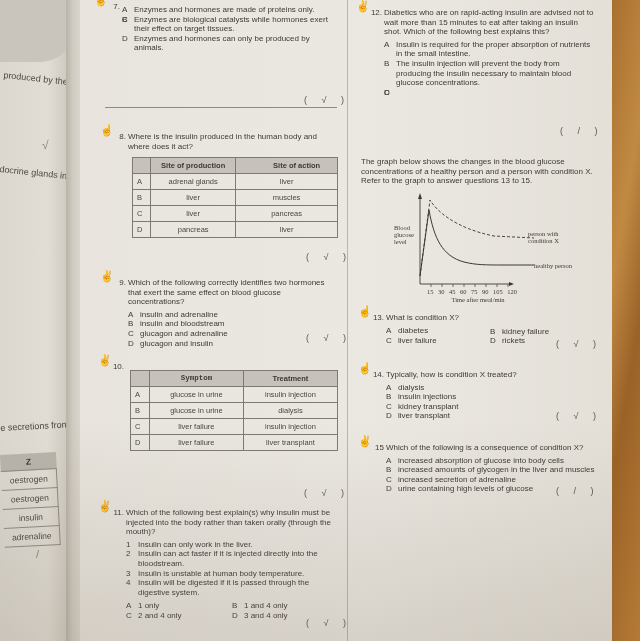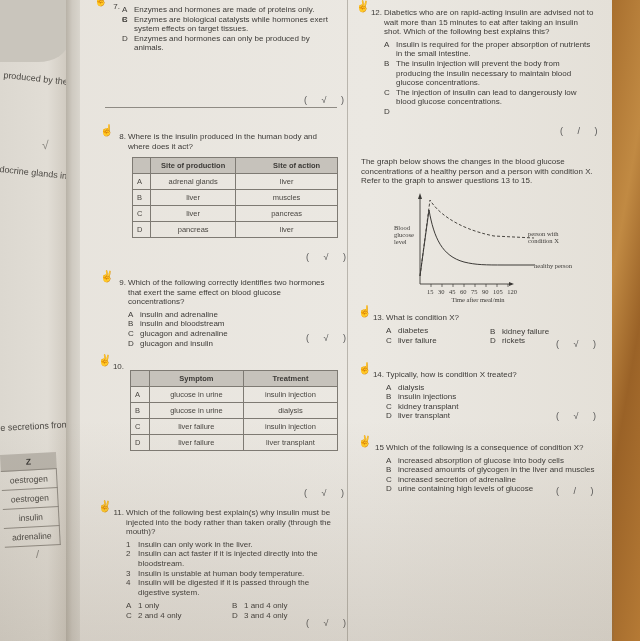--- a/index.html
+++ b/index.html
@@ -56,21 +56,21 @@
 </div>
 <div class="gutter"></div>
 
 <div class="col-divider"></div>
 
 <div class="q" style="left:100px;top:2px;width:236px;">
   <div class="stem"><span class="hand">✌</span><span class="num">7.</span></div>
   <div class="opts">
     <div class="opt"><span class="letter">A</span><span>Enzymes and hormones are made of proteins only.</span></div>
     <div class="opt"><span class="letter">B</span></div>
-    <div class="opt"><span class="letter">C</span><span>Enzymes are biological catalysts while hormones exert system effects on target tissues.</span></div>
+    <div class="opt"><span class="letter">C</span><span>Enzymes are biological catalysts while hormones exert their effect on target tissues.</span></div>
     <div class="opt"><span class="letter">D</span><span>Enzymes and hormones can only be produced by animals.</span></div>
   </div>
 </div>
 <div class="ans" style="left:304px;top:95px;">( √ )</div>
 <div class="rule"></div>
 
 <div class="q" style="left:106px;top:132px;width:232px;">
   <div class="stem"><span class="hand">☝</span><span class="num">8.</span><span>Where is the insulin produced in the human body and where does it act?</span></div>
   <table class="qt">
     <tbody>
@@ -114,21 +114,21 @@
   </div>
 </div>
 <div class="ans" style="left:306px;top:333px;">( √ )</div>
 
 <div class="q" style="left:104px;top:362px;width:234px;">
   <div class="stem"><span class="hand">✌</span><span class="num">10.</span></div>
   <table class="qt" style="margin-top:8px;">
     <tbody>
         <tr>
           <th style="width:10px;"></th>
-          <th style="width:86px;">Symptom</th>
+          <th style="width:86px;font-family:Liberation Mono, monospace;">Symptom</th>
           <th style="width:86px;">Treatment</th>
         </tr>
     <tr>
           <td class="l">A</td>
           <td>glucose in urine</td>
           <td>insulin injection</td>
         </tr>
     <tr>
           <td class="l">B</td>
           <td>glucose in urine</td>
@@ -166,21 +166,21 @@
     <div class="opt"><span class="letter">D</span><span>3 and 4 only</span></div>
   </div>
 </div>
 <div class="ans" style="left:306px;top:618px;">( √ )</div>
 
 <div class="q" style="left:362px;top:8px;width:234px;">
   <div class="stem"><span class="hand">✌</span><span class="num">12.</span><span>Diabetics who are on rapid-acting insulin are advised not to wait more than 15 minutes to eat after taking an insulin shot. Which of the following best explains this?</span></div>
   <div class="opts">
     <div class="opt"><span class="letter">A</span><span>Insulin is required for the proper absorption of nutrients in the small intestine.</span></div>
     <div class="opt"><span class="letter">B</span><span>The insulin injection will prevent the body from producing the insulin necessary to maintain blood glucose concentrations.</span></div>
-    <div class="opt"><span class="letter">C</span><span>The injection of insulin can lead to dangerously low blood glucose concentrations.</span></div>
+    <div class="opt"><span class="letter">C</span></div>
     <div class="opt"><span class="letter">D</span></div>
   </div>
 </div>
 <div class="ans" style="left:560px;top:126px;">( / )</div>
 
 <div class="q" style="left:361px;top:157px;width:240px;">
   <div>The graph below shows the changes in the blood glucose concentrations of a healthy person and a person with condition X. Refer to the graph to answer questions 13 to 15.</div>
 </div>
 
 <div class="graph">

